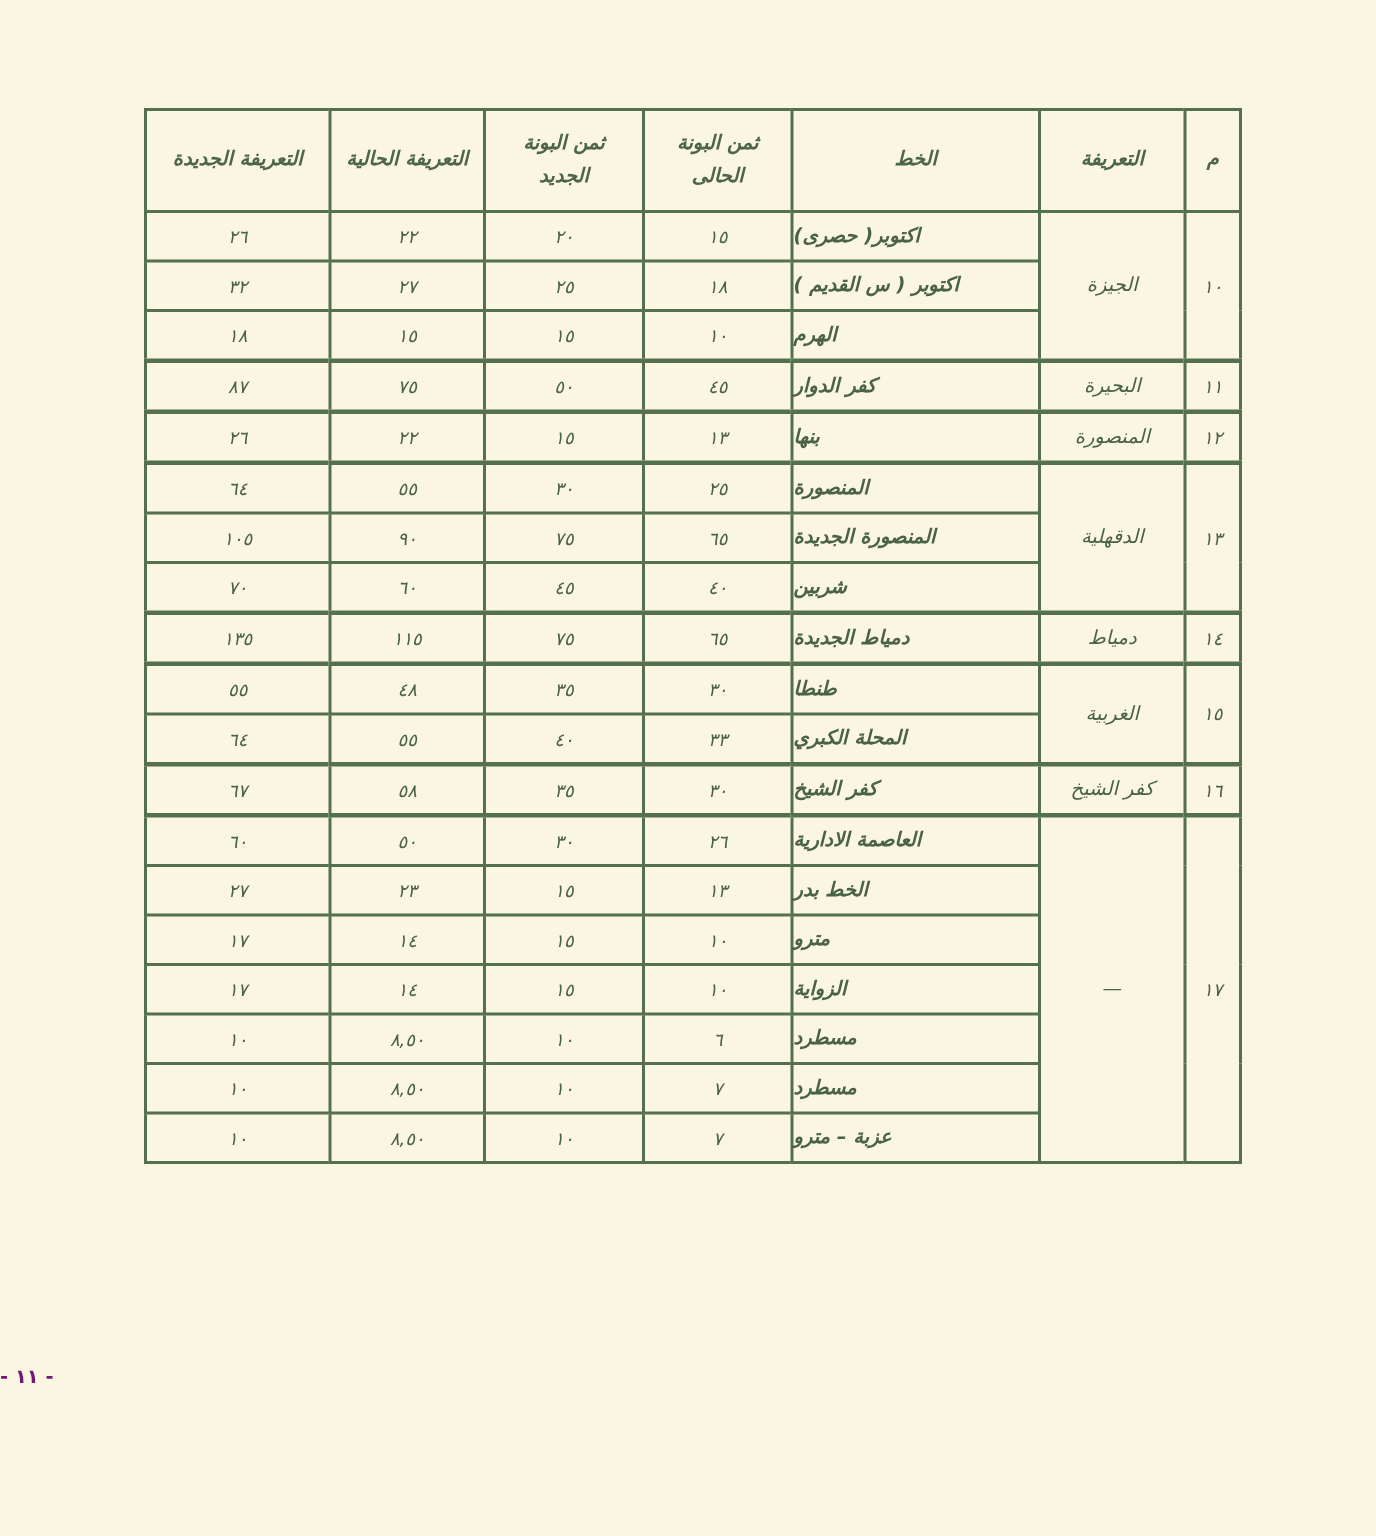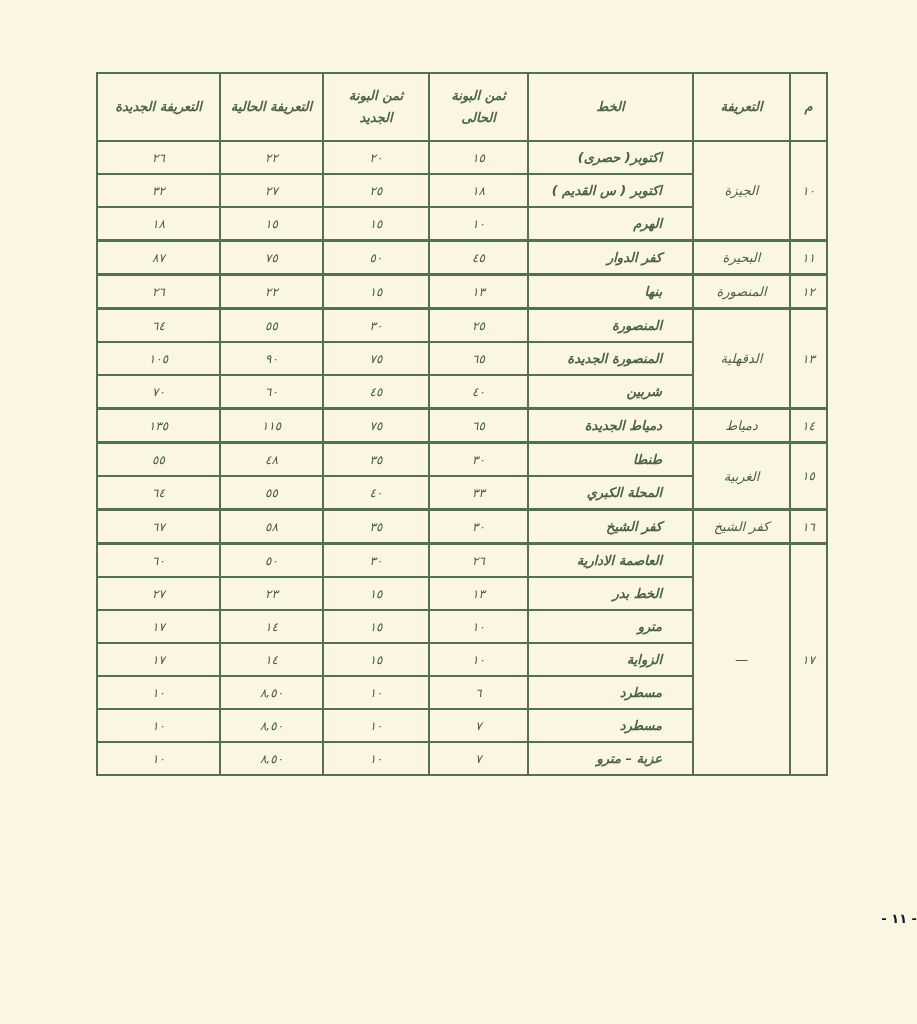--- a/index.html
+++ b/index.html
@@ -14,27 +14,27 @@
       border-collapse:collapse; direction:rtl; table-layout:fixed;
     }
     .tbl td, .tbl th {
       border:2px solid #55704f;
       text-align:center; vertical-align:middle;
       font-style:italic; font-weight:normal;
       padding:0;
     }
     .tbl th { height:66px; font-size:13px; font-weight:bold; line-height:22px; color:#4d6549; }
     .tbl td { height:31px; font-size:13px; color:#4a6246; }
-    .tbl td.line { font-size:13px; font-weight:bold; padding-right:30px; text-align:right; }
+    .tbl td.line { font-size:13px; font-weight:bold; padding-right:30px; text-align:left; }
     .tbl td.gov { font-weight:normal; font-size:13px; }
     .tbl td.num { font-size:12px; }
     .thick-top td { border-top-width:3px; }
     .page-num {
-      position:absolute; left:0; width:917px; top:911px; text-align:right;
-      font-size:13px; font-weight:bold; color:#0f172a; letter-spacing:2px;
+      position:absolute; left:0; width:917px; top:911px; text-align:left;
+      font-size:13px; font-weight:bold; color:#701a75; letter-spacing:2px;
     }
   </style>
 </head>
 <body>
 
 <table class="tbl">
   <colgroup>
     <col style="width:37px">
     <col style="width:97px">
     <col style="width:165px">

